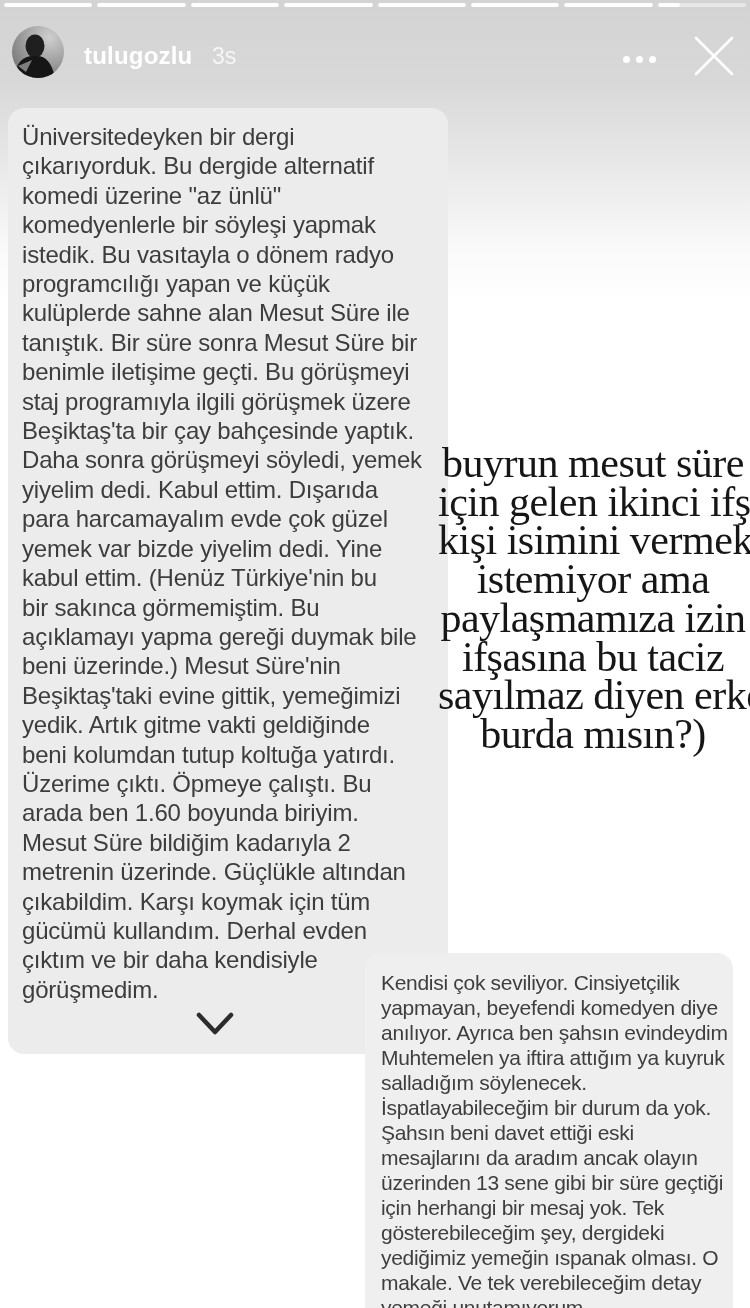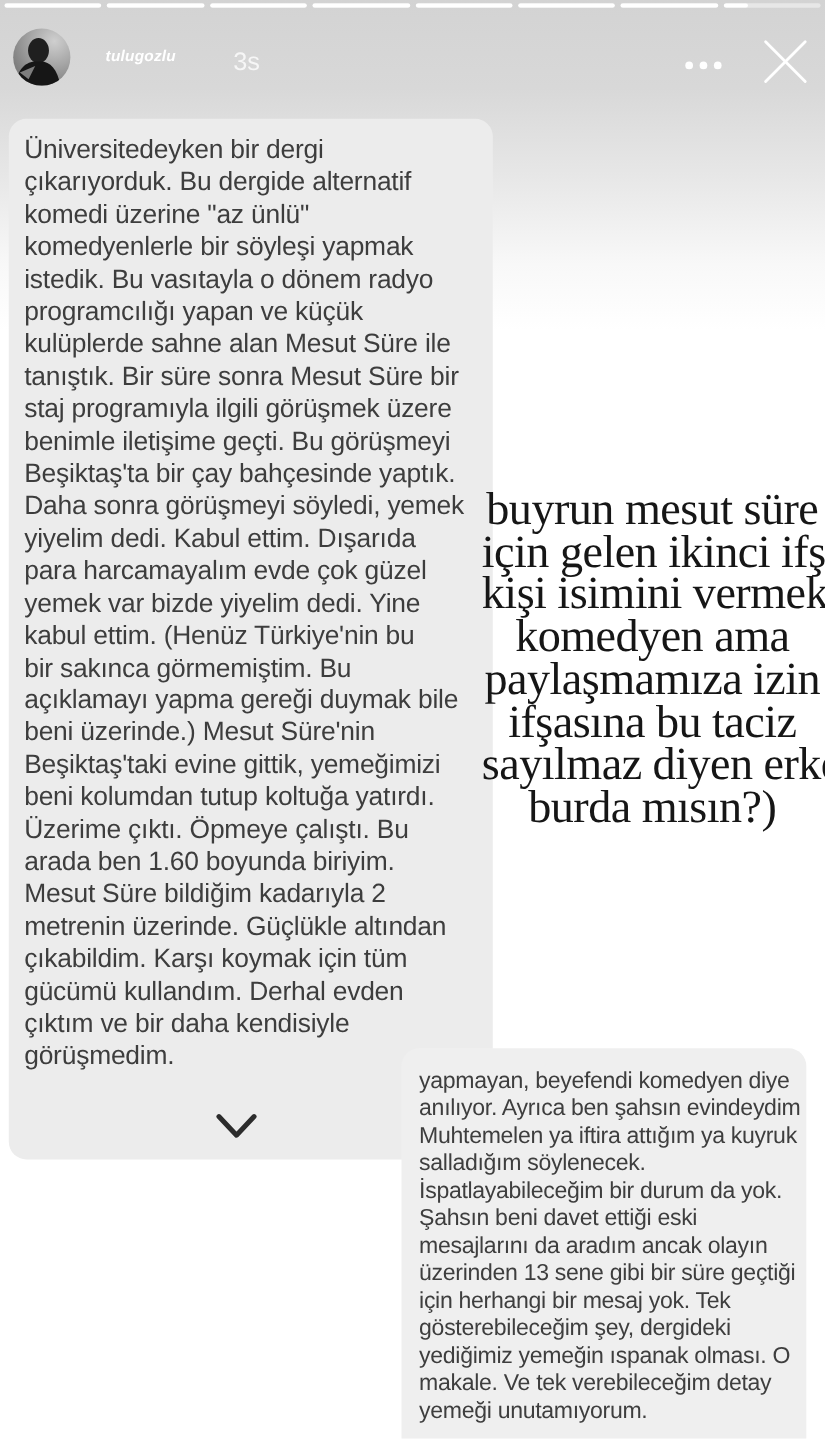--- a/index.html
+++ b/index.html
@@ -28,22 +28,22 @@
   }
   
   .header{position:absolute;top:0;left:0;right:0;height:96px;}
   .avatar{
     position:absolute;left:12px;top:26px;width:52px;height:52px;border-radius:50%;
     background:radial-gradient(circle at 72% 22%, #cfcfcf 0%, #a8a8a8 38%, #7f7f7f 75%, #6e6e6e 100%);
     overflow:hidden;
   }
   .avatar svg{position:absolute;left:0;top:0;}
   .username{
-    position:absolute;left:96px;top:42px;
-    color:#ffffff;font-size:14px;font-weight:600;letter-spacing:.2px;font-style:italic;
+    position:absolute;left:84px;top:42px;
+    color:#ffffff;font-size:24px;font-weight:600;letter-spacing:.2px;
   }
   .timestamp{
     position:absolute;left:212px;top:43px;
     color:rgba(255,255,255,0.78);font-size:23px;font-weight:400;
   }
   .more-button{
     position:absolute;left:612px;top:42px;width:54px;height:34px;
     display:flex;align-items:center;justify-content:center;gap:6px;cursor:pointer;
   }
   .dot{width:7px;height:7px;border-radius:50%;background:#ffffff;}
@@ -147,60 +147,62 @@
   <div class="bubble bubble-left">
     <div class="lines">
         <div class="line">Üniversitedeyken bir dergi</div>
         <div class="line">çıkarıyorduk. Bu dergide alternatif</div>
         <div class="line">komedi üzerine "az ünlü"</div>
         <div class="line">komedyenlerle bir söyleşi yapmak</div>
         <div class="line">istedik. Bu vasıtayla o dönem radyo</div>
         <div class="line">programcılığı yapan ve küçük</div>
         <div class="line">kulüplerde sahne alan Mesut Süre ile</div>
         <div class="line">tanıştık. Bir süre sonra Mesut Süre bir</div>
+        <div class="line">benimle iletişime geçti. Bu görüşmeyi</div>
         <div class="line">staj programıyla ilgili görüşmek üzere</div>
-        <div class="line">benimle iletişime geçti. Bu görüşmeyi</div>
         <div class="line">Beşiktaş'ta bir çay bahçesinde yaptık.</div>
         <div class="line">Daha sonra görüşmeyi söyledi, yemek</div>
         <div class="line">yiyelim dedi. Kabul ettim. Dışarıda</div>
         <div class="line">para harcamayalım evde çok güzel</div>
         <div class="line">yemek var bizde yiyelim dedi. Yine</div>
         <div class="line">kabul ettim. (Henüz Türkiye'nin bu</div>
         <div class="line">bir sakınca görmemiştim. Bu</div>
         <div class="line">açıklamayı yapma gereği duymak bile</div>
         <div class="line">beni üzerinde.) Mesut Süre'nin</div>
         <div class="line">Beşiktaş'taki evine gittik, yemeğimizi</div>
+        <div class="line">yedik. Artık gitme vakti geldiğinde</div>
         <div class="line">beni kolumdan tutup koltuğa yatırdı.</div>
         <div class="line">Üzerime çıktı. Öpmeye çalıştı. Bu</div>
         <div class="line">arada ben 1.60 boyunda biriyim.</div>
         <div class="line">Mesut Süre bildiğim kadarıyla 2</div>
         <div class="line">metrenin üzerinde. Güçlükle altından</div>
         <div class="line">çıkabildim. Karşı koymak için tüm</div>
         <div class="line">gücümü kullandım. Derhal evden</div>
         <div class="line">çıktım ve bir daha kendisiyle</div>
         <div class="line">görüşmedim.</div>
       </div>
     <svg class="chevron" viewBox="0 0 40 28">
       <polyline points="4,4 20,21 36,4" fill="none" stroke="#2c2c2c" stroke-width="4.5" stroke-linecap="round" stroke-linejoin="round"></polyline>
     </svg>
   </div>
 
   <div class="caption">
       <div class="line">buyrun mesut süre</div>
       <div class="line">için gelen ikinci ifşa</div>
       <div class="line">kişi isimini vermek</div>
-      <div class="line">komedyen ama</div>
+      <div class="line">istemiyor ama</div>
       <div class="line">paylaşmamıza izin</div>
       <div class="line">ifşasına bu taciz</div>
       <div class="line">sayılmaz diyen erkek</div>
       <div class="line">burda mısın?)</div>
     </div>
 
   <div class="bubble bubble-right">
     <div class="lines">
+        <div class="line">Kendisi çok seviliyor. Cinsiyetçilik</div>
         <div class="line">yapmayan, beyefendi komedyen diye</div>
         <div class="line">anılıyor. Ayrıca ben şahsın evindeydim.</div>
         <div class="line">Muhtemelen ya iftira attığım ya kuyruk</div>
         <div class="line">salladığım söylenecek.</div>
         <div class="line">İspatlayabileceğim bir durum da yok.</div>
         <div class="line">Şahsın beni davet ettiği eski</div>
         <div class="line">mesajlarını da aradım ancak olayın</div>
         <div class="line">üzerinden 13 sene gibi bir süre geçtiği</div>
         <div class="line">için herhangi bir mesaj yok. Tek</div>
         <div class="line">gösterebileceğim şey, dergideki</div>

